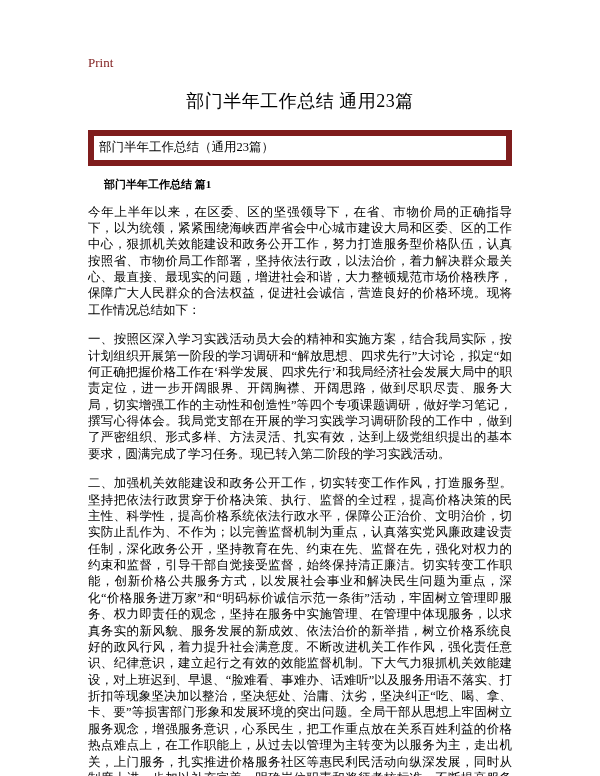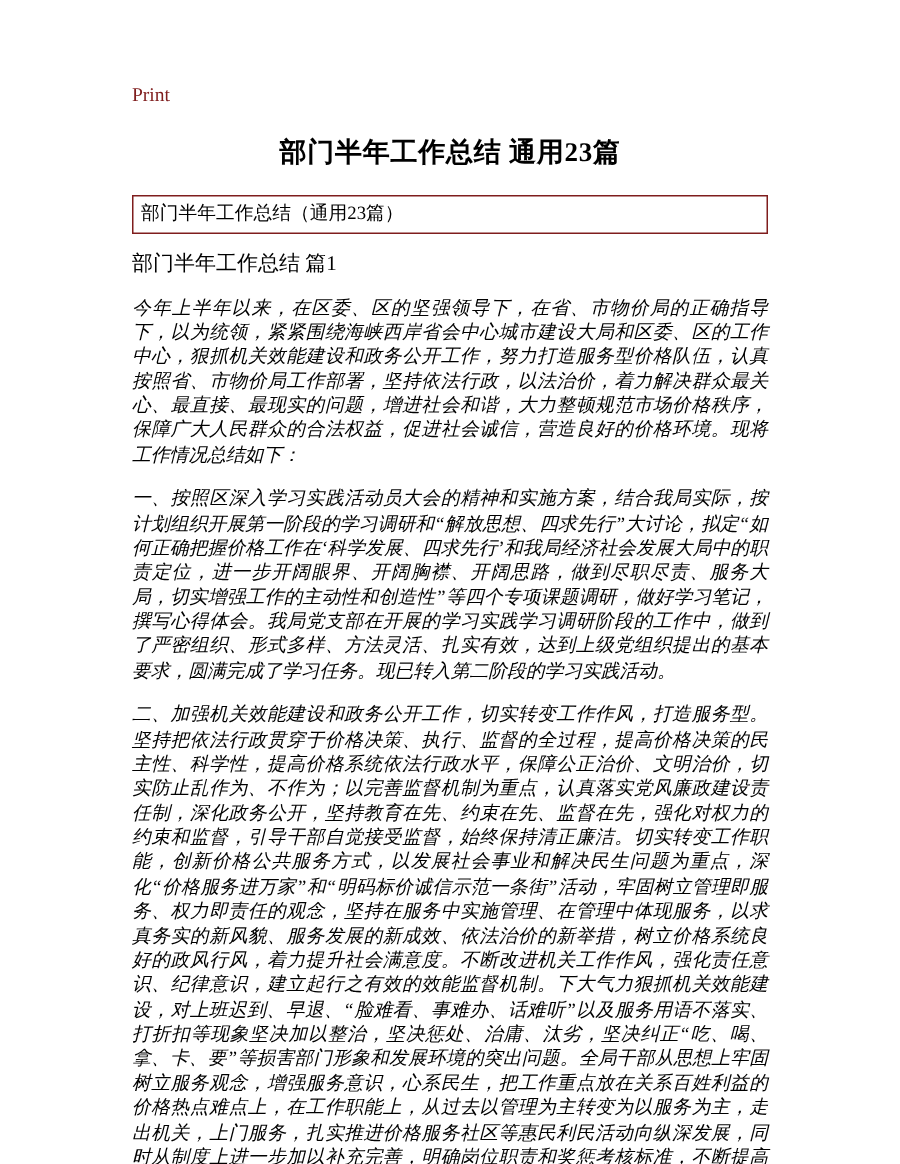--- a/index.html
+++ b/index.html
@@ -21,44 +21,43 @@
   }
   .print-link {
     font-size: 13px;
     line-height: 1;
     margin-bottom: 20px;
     color: #7f1d1d;
   }
   .doc-title {
     margin: 0 0 17px 0;
     font-size: 18px;
-    font-weight: bold;
+    font-weight: normal;
     text-align: center;
     letter-spacing: 0.5px;
   }
   .doc-subtitle {
     box-sizing: border-box;
-    border: 1px solid #7f1d1d;
+    border: 6px solid #7f1d1d;
     font-size: 12.5px;
     line-height: 1.4;
     padding: 3px 5px;
     margin: 0 0 11px 0;
   }
   .section-heading {
-    margin: 0 0 12px 0;
-    font-size: 14px;
-    font-weight: normal;
+    margin: 0 0 12px 16px;
+    font-size: 11px;
+    font-weight: bold;
   }
   .para {
     margin: 0 0 13px 0;
     font-size: 12.5px;
     line-height: 1.31;
     text-align: justify;
     word-break: break-all;
-    font-style: italic;
   }
 </style>
 </head>
 <body>
 
 <div class="page">
   <div class="print-link">Print</div>
 
   <h1 class="doc-title">部门半年工作总结 通用23篇</h1>
 

